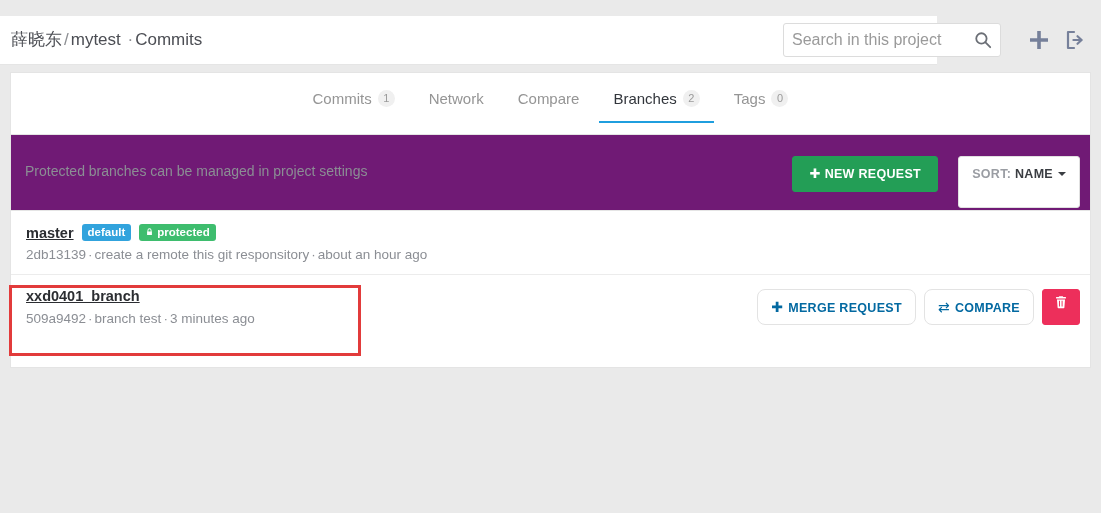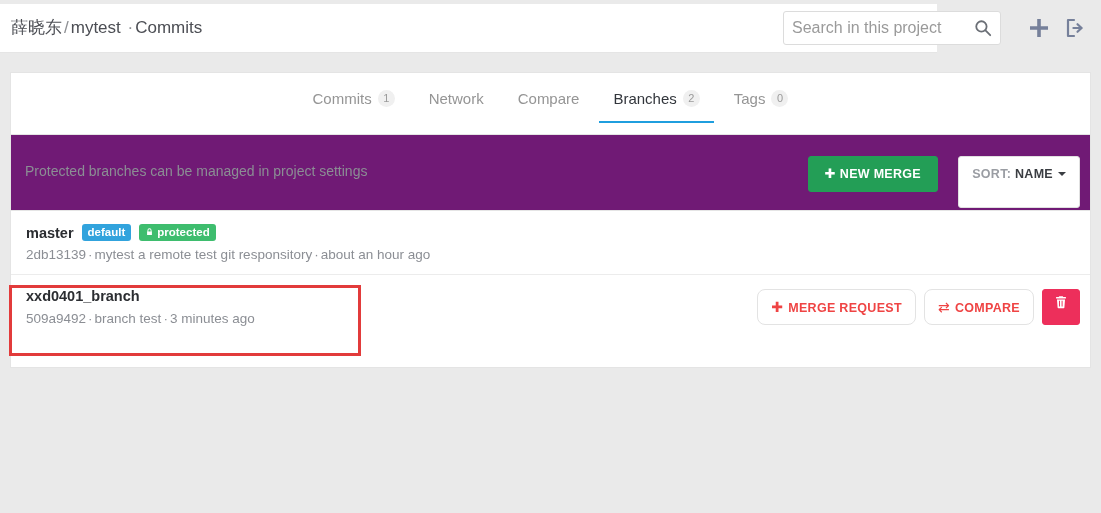--- a/index.html
+++ b/index.html
@@ -6,21 +6,21 @@
   html, body {
     margin: 0; padding: 0;
     width: 1101px; height: 513px;
     background: #eaeaea;
     font-family: "Liberation Sans", "DejaVu Sans", sans-serif;
     -webkit-font-smoothing: antialiased;
   }
 
   
   .topbar {
-    position: absolute; left: 0; top: 4px;
+    position: absolute; left: 0; top: 16px;
     width: 937px; height: 49px;
     background: #ffffff;
     border-bottom: 1px solid #e5e5e5;
   }
   .breadcrumb {
     position: absolute; left: 11px; top: 11px;
     font-size: 17px; color: #4c4e54; line-height: 26px;
     white-space: nowrap;
   }
   .breadcrumb .sep { color: #8d8f93; padding: 0 2px; }
@@ -161,20 +161,21 @@
   .branch-row {
     position: relative;
     height: 64px;
     border-bottom: 1px solid #ececec;
   }
   .branch-row:last-child { border-bottom: 0; }
   .branch-name {
     position: absolute; left: 15px; top: 13px;
     font-size: 14.5px; font-weight: bold; color: #2b2d31;
     white-space: nowrap;
+    text-decoration: underline;
   }
   .badge {
     display: inline-block;
     margin-left: 8px;
     height: 17px; line-height: 17px;
     padding: 0 6px;
     border-radius: 3px;
     font-size: 11.5px;
     font-weight: bold;
     color: #ffffff;
@@ -200,21 +201,21 @@
     height: 36px;
     padding: 0 13px;
     margin-left: 8px;
     background: #ffffff;
     border: 1px solid #e3e3e3;
     border-radius: 8px;
     font-size: 12.5px;
     font-weight: bold;
     letter-spacing: 0.3px;
     line-height: 34px;
-    color: #ef4444;
+    color: #0369a1;
     cursor: pointer;
     font-family: "Liberation Sans", "DejaVu Sans", sans-serif;
     vertical-align: top;
     white-space: nowrap;
   }
   .btn-ghost .g { margin-right: 5px; font-weight: normal; font-size: 14px; }
   .btn-delete {
     display: inline-block;
     width: 38px; height: 36px;
     margin-left: 8px;
@@ -288,37 +289,37 @@
       <span>Tags</span><span class="count">0</span>
     </div>
   </div>
 
   <div class="toolbar">
     <div class="protected-note">
       <span>Protected branches can be managed in </span><a href="#">project settings</a>
     </div>
 
     <div class="btn-new-branch">
-      <span class="plusglyph">✚</span><span>NEW MERGE</span>
+      <span class="plusglyph">✚</span><span>NEW REQUEST</span>
     </div>
 
     <div class="btn-sort">
       <span class="sortlabel">SORT: </span><span>NAME</span><span class="caret"></span>
     </div>
   </div>
 
   <div class="branch-row">
     <div class="branch-name">
       <span>master</span><span class="badge default"><span>default</span></span><span class="badge protected"><span class="lockglyph">
               <svg viewBox="0 0 16 16" width="9" height="10" fill="#ffffff" style="vertical-align:-1px">
                 <path d="M4.4 7V5.1a3.6 3.6 0 0 1 7.2 0V7h.7v6.2H3.7V7zM6 7h4V5.1a2 2 0 1 0-4 0z"></path>
               </svg></span><span>protected</span></span>
     </div>
     <div class="commit-line">
-      <span class="sha">2db13139</span><span class="dot">·</span><span>mytest a remote test git responsitory</span><span class="dot">·</span><span>about an hour ago</span>
+      <span class="sha">2db13139</span><span class="dot">·</span><span>create a remote this git responsitory</span><span class="dot">·</span><span>about an hour ago</span>
     </div>
   </div>
 
   <div class="branch-row">
     <div class="branch-name">
       <span>xxd0401_branch</span>
     </div>
     <div class="commit-line">
       <span class="sha">509a9492</span><span class="dot">·</span><span>branch test</span><span class="dot">·</span><span>3 minutes ago</span>
     </div>

